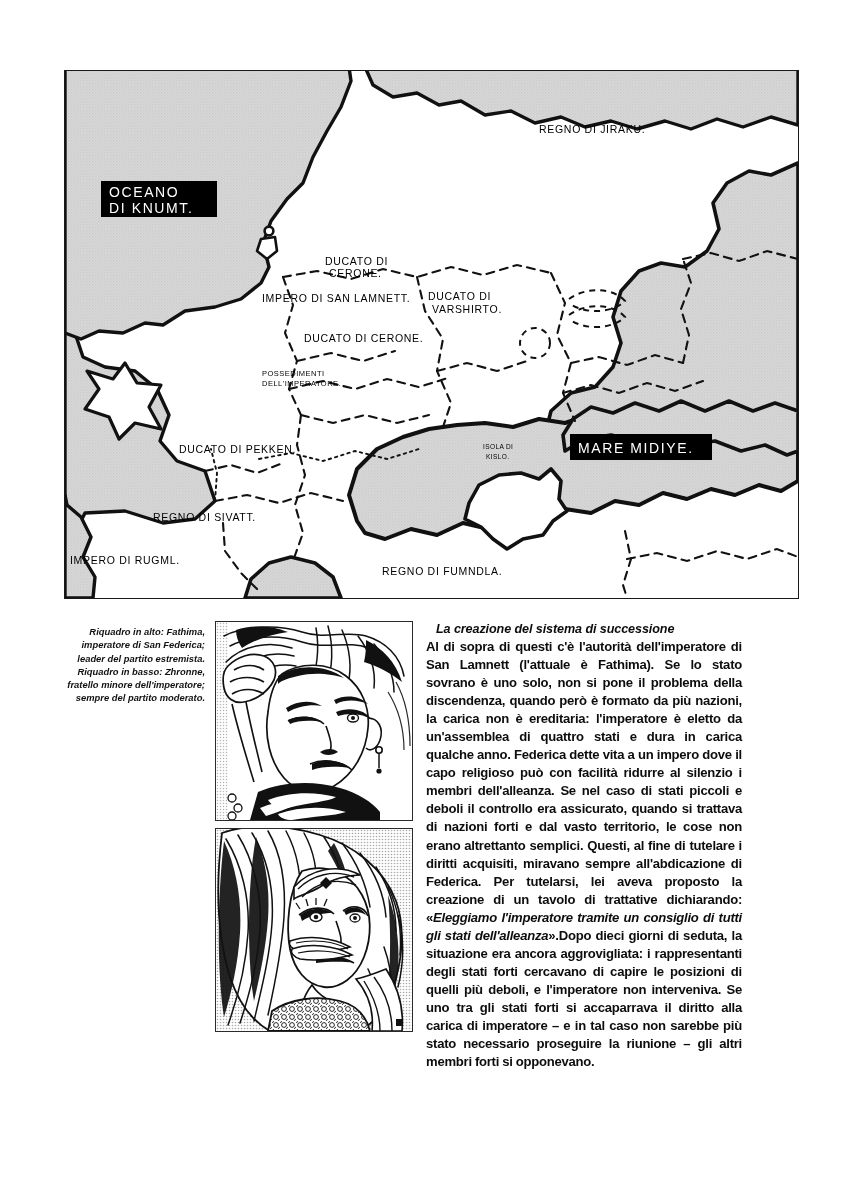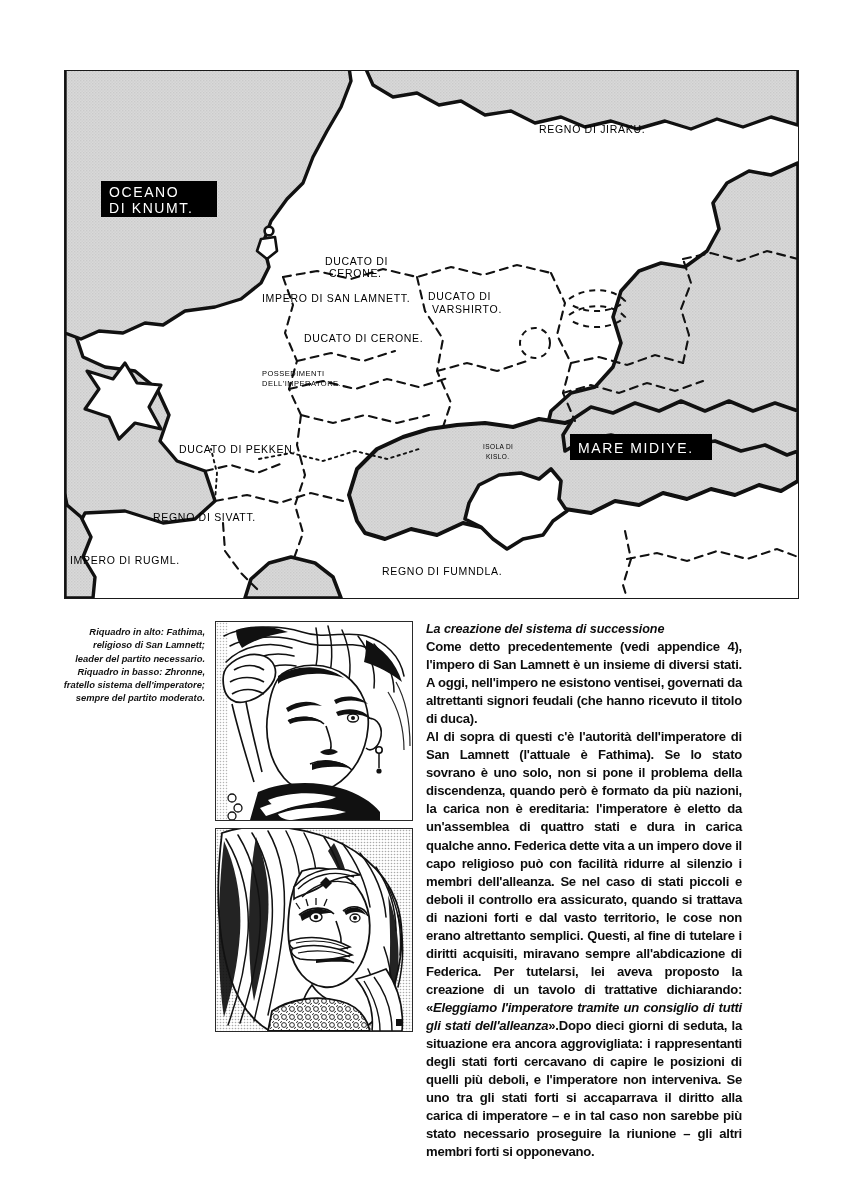--- a/index.html
+++ b/index.html
@@ -101,21 +101,21 @@
     top: 10px;
     width: 316px;
     color: #0d0d0d;
   }
   #article-heading {
     font-family: "Liberation Sans", sans-serif;
     font-style: italic;
     font-weight: bold;
     font-size: 12.6px;
     letter-spacing: -0.1px;
-    margin: 0 0 1px 0;
+    margin: 0 0 1px 10px;
     line-height: 15px;
   }
   .article-para {
     font-family: "Liberation Sans", sans-serif;
     font-weight: bold;
     font-size: 13.1px;
     line-height: 18.05px;
     letter-spacing: -0.25px;
     margin: 0;
     text-align: justify;
@@ -256,24 +256,24 @@
 
       <text class="map-label" x="317" y="504">REGNO DI FUMNDLA.</text>
     </g>
   </svg>
 </div>
 
 <div id="bottom-section">
 
   <div id="caption-block">
     <p>Riquadro in alto: Fathima,</p>
-    <p>religioso di San Lamnett;</p>
-    <p>leader del partito necessario.</p>
+    <p>imperatore di San Federica;</p>
+    <p>leader del partito estremista.</p>
     <p>Riquadro in basso: Zhronne,</p>
-    <p>fratello sistema dell'imperatore;</p>
+    <p>fratello minore dell'imperatore;</p>
     <p>sempre del partito moderato.</p>
   </div>
 
   <div id="panels">
 
     <div class="panel panel-top">
       <svg viewBox="0 0 196 198" preserveAspectRatio="none">
         <defs>
           <pattern id="tone1" width="3" height="3" patternUnits="userSpaceOnUse">
             <rect width="3" height="3" fill="#ffffff"></rect>
@@ -449,16 +449,15 @@
           <path d="M158,148 C170,164 176,184 176,202"></path>
         </g>
 
         <rect x="180" y="190" width="7" height="7" fill="#111"></rect>
       </svg>
     </div>
   </div>
 
   <div id="article">
     <h2 id="article-heading">La creazione del sistema di successione</h2>
-    <p class="article-para">Come detto precedentemente (vedi appendice 4), l'impero di San Lamnett è un insieme di diversi stati. A oggi, nell'impero ne esistono ventisei, governati da altrettanti signori feudali (che hanno ricevuto il titolo di duca).</p>
     <p class="article-para"><span>Al di sopra di questi c'è l'autorità dell'imperatore di San Lamnett (l'attuale è Fathima). Se lo stato sovrano è uno solo, non si pone il problema della discendenza, quando però è formato da più nazioni, la carica non è ereditaria: l'imperatore è eletto da un'assemblea di quattro stati e dura in carica qualche anno. Federica dette vita a un impero dove il capo religioso può con facilità ridurre al silenzio i membri dell'alleanza. Se nel caso di stati piccoli e deboli il controllo era assicurato, quando si trattava di nazioni forti e dal vasto territorio, le cose non erano altrettanto semplici. Questi, al fine di tutelare i diritti acquisiti, miravano sempre all'abdicazione di Federica. Per tutelarsi, lei aveva proposto la creazione di un tavolo di trattative dichiarando: «</span><em>Eleggiamo l'imperatore tramite un consiglio di tutti gli stati dell'alleanza</em><span>».Dopo dieci giorni di seduta, la situazione era ancora aggrovigliata: i rappresentanti degli stati forti cercavano di capire le posizioni di quelli più deboli, e l'imperatore non interveniva. Se uno tra gli stati forti si accaparrava il diritto alla carica di imperatore – e in tal caso non sarebbe più stato necessario proseguire la riunione – gli altri membri forti si opponevano.</span></p>
   </div>
 </div>
 
 </body></html>

